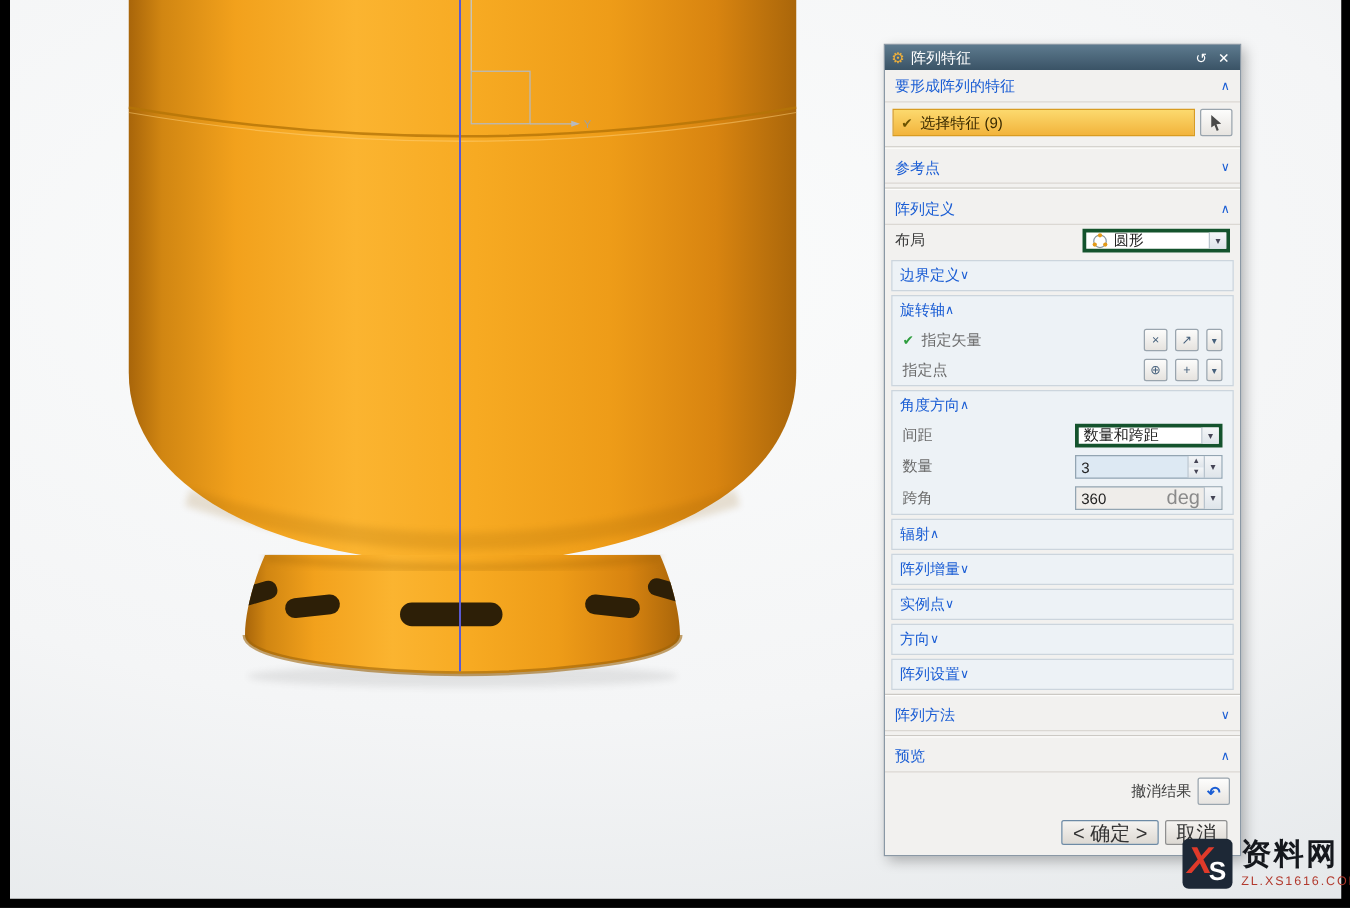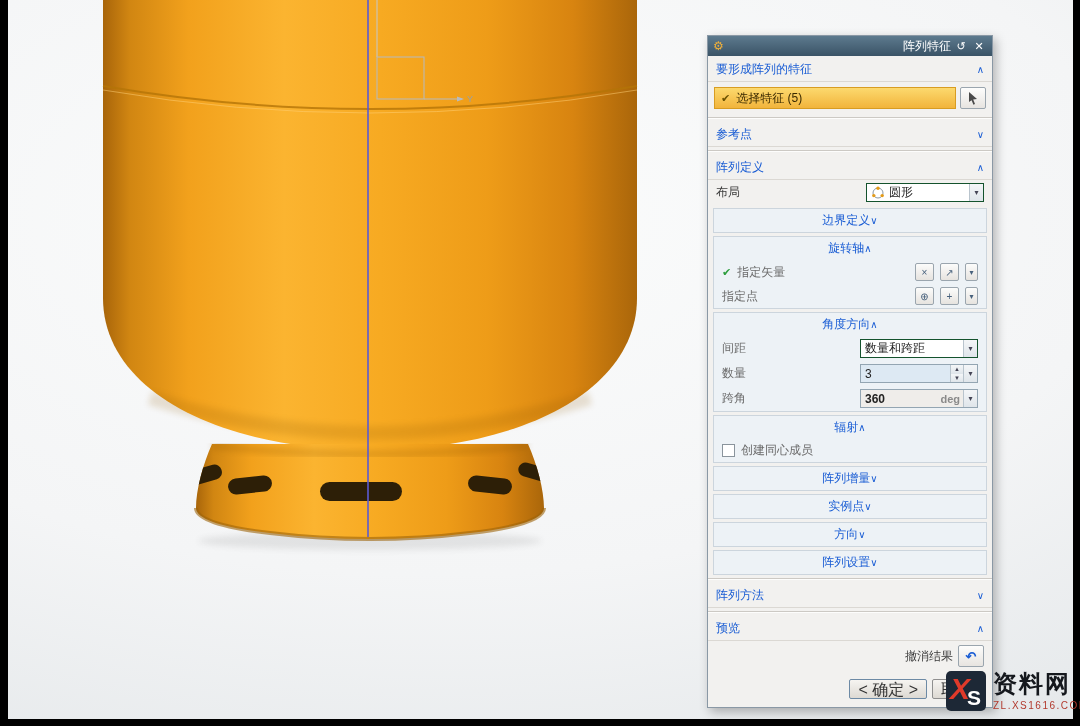--- a/index.html
+++ b/index.html
@@ -9,61 +9,61 @@
     background:radial-gradient(130% 100% at 40% 30%,#fbfcfc 0%,#f4f5f6 50%,#e7eaec 80%,#d9dde0 100%);}
   svg.scene{position:absolute;left:0;top:0;}
 
   
   .dialog{position:absolute;left:707px;top:35px;width:284px;background:#f2f1ef;
     border:1px solid #8a98a5;box-shadow:3px 4px 10px rgba(0,0,0,.28);
     font-size:12px;color:#3c3c3c;z-index:10;}
   .titlebar{height:20px;background:linear-gradient(#5d7a8e,#3a5366);display:flex;
     align-items:center;padding:0 5px;color:#fff;}
   .gear{color:#f0b03a;font-size:12px;margin-right:5px;}
-  .dtitle{flex:1;font-size:12px;text-align:right;}
+  .dtitle{flex:1;font-size:12px;}
   .tbtn{width:16px;text-align:center;font-size:11px;margin-left:2px;cursor:default;}
   .dbody{padding:1px 0 6px;}
   .sec-h{display:flex;justify-content:space-between;align-items:center;
     padding:4px 8px 3px;color:#1a5dd4;border-bottom:1px solid #dbd8d3;gap:28px;}
   .chev{color:#1a5dd4;font-size:10px;}
   .divider{height:0;border-top:1px solid #ccc9c4;border-bottom:1px solid #fdfdfc;margin:3px 0;}
   .sel-row{display:flex;gap:4px;align-items:center;padding:5px 6px;}
   .sel-hl{flex:1;height:20px;display:flex;align-items:center;gap:6px;padding:0 6px;
     background:linear-gradient(#fcd96e,#f2b43c);border:1px solid #d89c22;color:#3a2a00;}
   .chk-orange{color:#6b5200;font-size:11px;}
   .mini-btn{width:26px;height:22px;background:linear-gradient(#fdfdfc,#e7e4e0);
     border:1px solid #9aa5ae;border-radius:2px;display:flex;align-items:center;
     justify-content:center;padding:0;}
   .form-row{display:flex;align-items:center;padding:3px 8px;gap:6px;}
   .lbl{color:#3c3c3c;white-space:nowrap;}
   .dim{color:#6b6b6b;}
   .flex{flex:1;}
-  .combo{width:118px;height:19px;background:#fff;border:1px solid #14532d;display:flex;
+  .combo{width:118px;height:19px;background:#fff;border:3px solid #14532d;display:flex;
     align-items:center;gap:4px;padding-left:4px;margin-left:auto;box-sizing:border-box;}
   .combo-val{flex:1;font-size:12px;color:#222;white-space:nowrap;overflow:hidden;}
   .combo-arrow{width:13px;align-self:stretch;display:flex;align-items:center;justify-content:center;
     border-left:1px solid #b9c4cd;color:#445;font-size:8px;background:linear-gradient(#f4f6f8,#dfe5ea);}
   .group{margin:3px 5px;border:1px solid #ccd5dd;background:#edf2f6;}
-  .grp-h{display:flex;justify-content:center;align-items:center;padding:3px 6px;color:#1a5dd4;}
+  .grp-h{display:flex;justify-content:flex-start;align-items:center;padding:3px 6px;color:#1a5dd4;}
   .ibtn{width:19px;height:18px;background:linear-gradient(#fcfcfb,#e6e3df);border:1px solid #9aa5ae;
     border-radius:2px;font-size:10px;color:#47617c;display:flex;align-items:center;
     justify-content:center;padding:0;}
   .ibtn.narrow{width:13px;font-size:8px;}
   .chk-green{color:#2e9e3e;font-size:11px;}
   .cb{width:11px;height:11px;border:1px solid #8a949c;background:#fff;display:inline-block;flex:none;}
   .spinfield{width:118px;height:19px;margin-left:auto;display:flex;border:1px solid #93a5b2;
     background:#dde9f3;box-sizing:border-box;}
   .spin-val{flex:1;padding:2px 4px;color:#222;}
   .spinner{width:12px;display:flex;flex-direction:column;border-left:1px solid #b9c4cd;}
   .sa{flex:1;font-size:6px;line-height:6px;display:flex;align-items:center;justify-content:center;
     color:#445;background:linear-gradient(#f4f6f8,#dfe5ea);}
   .unitfield{width:118px;height:19px;margin-left:auto;display:flex;align-items:center;
-    border:1px solid #93a5b2;background:#efedea;box-sizing:border-box;font-weight:bold;}
+    border:1px solid #93a5b2;background:#efedea;box-sizing:border-box;}
   .uf-val{flex:1;padding:0 4px;color:#222;}
-  .uf-unit{color:#8a8a8a;padding-right:3px;font-size:11px;}
+  .uf-unit{color:#8a8a8a;padding-right:3px;font-size:16px;}
   .preview-row{display:flex;justify-content:flex-end;align-items:center;gap:5px;padding:4px 8px;}
   .undo{color:#1a5dd4;font-weight:bold;font-size:13px;}
   .btn-row{display:flex;justify-content:flex-end;gap:5px;padding:8px 10px 2px;}
   .nx-btn{min-width:46px;height:20px;background:linear-gradient(#f6f4f1,#ddd9d3);
     border:1px solid #8f8f8f;border-radius:2px;font-size:16px;color:#333;padding:0 8px;
     font-family:inherit;}
   .nx-btn.primary{border-color:#6d8aa5;}
 
   
   .watermark{position:absolute;left:840px;top:645px;z-index:30;display:flex;align-items:flex-start;
@@ -158,21 +158,21 @@
     <div class="dbody">
 
       <div class="sec-h">
         <span>要形成阵列的特征</span>
         <span class="chev">∧</span>
       </div>
 
       <div class="sel-row">
         <div class="sel-hl">
           <span class="chk-orange">✔</span>
-          <span>选择特征 (5)</span>
+          <span>选择特征 (9)</span>
         </div>
         <button class="mini-btn">
           <svg width="12" height="14" viewBox="0 0 12 14">
             <path d="M2 1 L10 8 L6.2 8.4 L8 13 L6.4 13.7 L4.6 9.2 L2 11 Z" fill="#4a4a4a"></path>
           </svg>
         </button>
       </div>
 
       <div class="divider"></div>
 
@@ -262,24 +262,20 @@
             <span class="combo-arrow">▾</span>
           </div>
         </div>
       </div>
 
       <div class="group">
         <div class="grp-h">
           <span>辐射</span>
           <span class="chev">∧</span>
         </div>
-        <div class="form-row">
-          <span class="cb"></span>
-          <span class="lbl dim">创建同心成员</span>
-        </div>
       </div>
 
       <div class="group">
         <div class="grp-h">
           <span>阵列增量</span>
           <span class="chev">∨</span>
         </div>
       </div>
 
       <div class="group">

